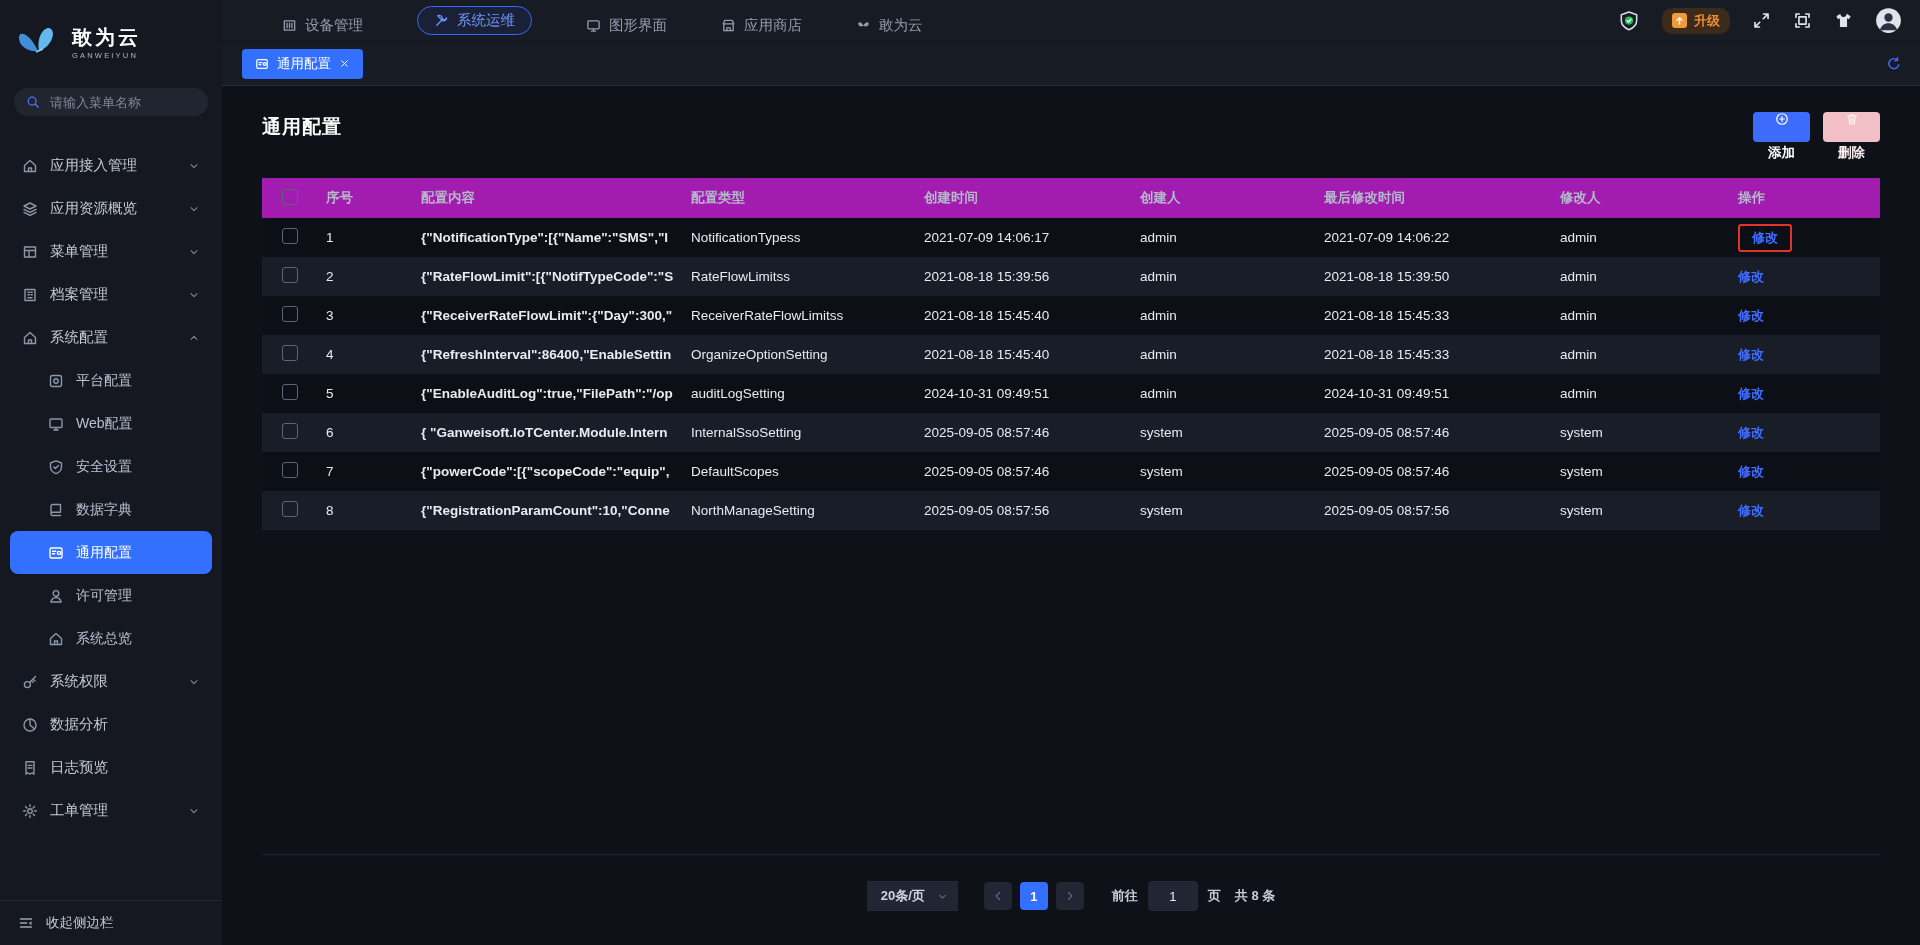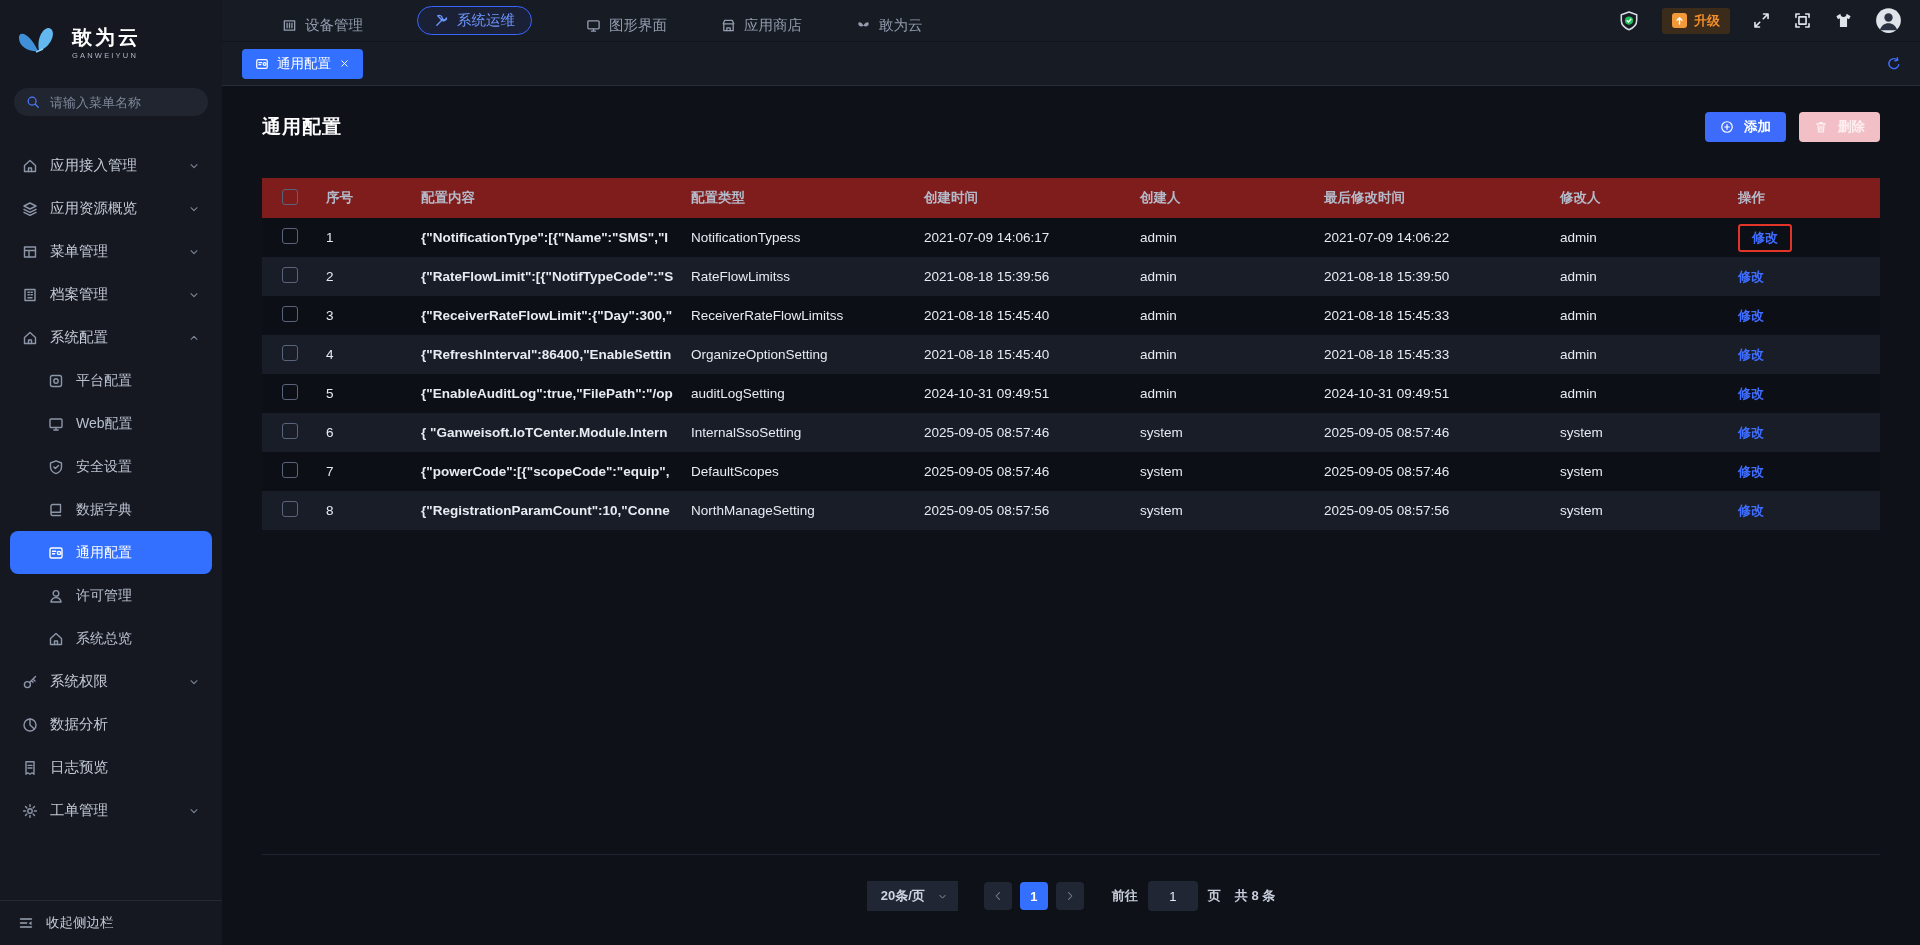--- a/index.html
+++ b/index.html
@@ -34,51 +34,51 @@
 
   
   .main{flex:1;display:flex;flex-direction:column;min-width:0;}
   .topbar{height:41px;background:#171b24;display:flex;align-items:center;padding:0 18px;border-bottom:1px solid #10131a;}
   .topnav{display:flex;align-items:flex-end;gap:54px;margin-left:42px;}
   .nav-item{display:flex;align-items:center;gap:8px;color:#939cae;font-size:14.5px;cursor:default;}
   .nav-item .icon svg{width:15px;height:15px;}
   .nav-item.active{color:#6e96ff;border:1px solid #3a66ff;border-radius:16px;padding:4px 16px;background:rgba(58,102,255,.08);}
   .topbar-actions{margin-left:auto;display:flex;align-items:center;gap:22px;}
   .shield-badge svg{width:22px;height:22px;}
-  .upgrade{display:flex;align-items:center;gap:7px;background:#3b2b1b;border-radius:3px;padding:4px 10px;}
+  .upgrade{display:flex;align-items:center;gap:7px;background:#3b2b1b;border-radius:10px;padding:4px 10px;}
   .upgrade .upg-box{width:15px;height:15px;background:#f29a3a;border-radius:3px;display:flex;align-items:center;justify-content:center;color:#fff;}
   .upgrade .upg-box svg{width:11px;height:11px;}
   .upgrade span.lbl{color:#f08e2b;font-size:13px;font-weight:700;}
   .tool-icon{color:#dfe3ea;}
   .tool-icon svg{width:19px;height:19px;}
   .avatar svg{width:27px;height:27px;}
 
   .tabbar{height:43px;background:#171b24;display:flex;align-items:center;border-bottom:1px solid #262c3a;}
   .tab{margin-left:20px;height:30px;background:#3370ff;border-radius:4px;display:flex;align-items:center;
     gap:8px;padding:0 13px;color:#fff;font-size:13.5px;}
   .tab .icon svg{width:14px;height:14px;}
   .tab .close svg{width:11px;height:11px;}
   .refresh{margin-left:auto;margin-right:18px;color:#3f6dff;}
   .refresh svg{width:16px;height:16px;}
 
   .content{flex:1;background:#0e1118;padding:26px 40px 16px;display:flex;flex-direction:column;min-height:0;}
   .content-head{display:flex;align-items:center;justify-content:space-between;margin-bottom:36px;}
   .page-title{font-size:19px;font-weight:700;color:#fff;letter-spacing:1px;}
   .head-actions{display:flex;gap:13px;}
-  .btn{height:30px;border:none;border-radius:4px;display:flex;align-items:center;gap:10px;padding:0 15px;
-    font-size:13.5px;font-family:inherit;font-weight:700;cursor:default;}
+  .btn{height:30px;border:none;border-radius:4px;display:flex;align-items:center;gap:18px;padding:0 15px;
+    font-size:13.5px;font-family:inherit;font-weight:700;cursor:default;flex-direction:column;}
   .btn .icon svg{width:14px;height:14px;}
   .btn-add{background:#3d6bfb;color:#fff;}
   .btn-delete{background:#f2bfc6;color:#fdeef0;}
 
   
   .table{width:100%;}
   .trow{display:grid;grid-template-columns:46px 95px 270px 233px 216px 184px 236px 178px 1fr;
     align-items:center;height:39px;font-size:13.5px;}
-  .trow.thead{height:40px;background:#7f1d1d;color:#b3bac9;font-weight:700;}
+  .trow.thead{height:40px;background:#a21caf;color:#b3bac9;font-weight:700;}
   .trow.odd{background:#0c0f16;}
   .trow.even{background:#181d28;}
   .cell{padding-left:18px;white-space:nowrap;overflow:hidden;color:#e8ebf2;}
   .thead .cell{color:#b3bac9;}
   .cell.c0{padding-left:0;}
   .cell.strong{font-weight:700;}
   .cb{display:inline-block;width:14px;height:14px;border:1px solid #59647a;border-radius:3px;margin-left:20px;background:transparent;}
   .link{color:#3f6dff;font-weight:700;font-size:13px;}
   .mark{display:inline-flex;align-items:center;justify-content:center;border:2px solid #e23428;border-radius:3px;padding:3px 12px;}
 

